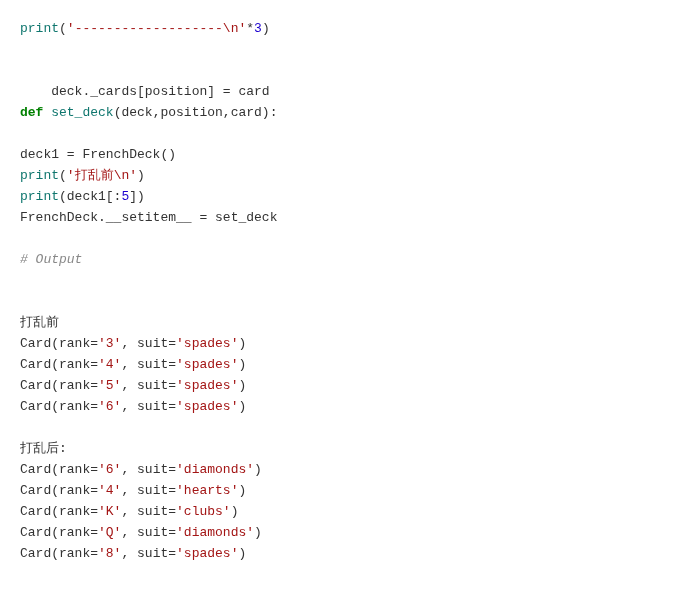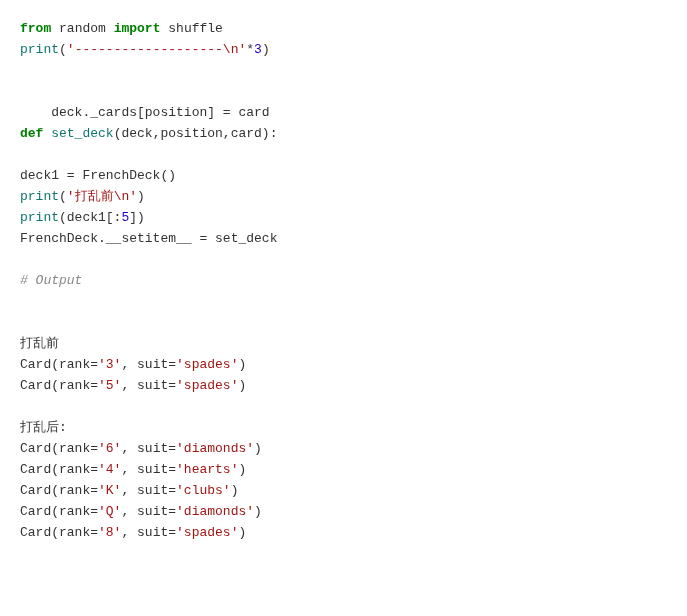--- a/index.html
+++ b/index.html
@@ -21,40 +21,41 @@
   .num  { color: #1c00cf; }                      
   .cmt  { color: #888888; font-style: italic; }                      
   .plain{ color: #333333; }
   .gap  { height: 21px; }
   .gap2 { height: 42px; }
 </style>
 </head>
 <body>
 
 <div>
-  <div class="line"><span class="kw">from</span><span class="plain"> </span><span class="plain">random</span><span class="plain"> </span><span class="kw">import</span><span class="plain"> </span><span class="plain">shuffle</span></div>
   <div class="line"><span class="fn">print</span><span class="plain">(</span><span class="str">'-------------------\n'</span><span class="plain">*</span><span class="num">3</span><span class="plain">)</span></div>
   <div class="gap2"></div>
   <div class="line plain">    deck._cards[position] = card</div>
   <div class="line"><span class="kw">def </span><span class="fn">set_deck</span><span class="plain">(deck,position,card):</span></div>
   <div class="gap"></div>
   <div class="line plain">deck1 = FrenchDeck()</div>
   <div class="line"><span class="fn">print</span><span class="plain">(</span><span class="str">'打乱前\n'</span><span class="plain">)</span></div>
   <div class="line"><span class="fn">print</span><span class="plain">(deck1[:</span><span class="num">5</span><span class="plain">])</span></div>
   <div class="line plain">FrenchDeck.__setitem__ = set_deck</div>
   <div class="gap"></div>
   <div class="line cmt"># Output</div>
 </div>
 
 <div class="gap2"></div>
 
 <div>
   <div class="line plain">打乱前</div>
   <div class="line"><span class="plain">Card(rank=</span><span class="str">'3'</span><span class="plain">, suit=</span><span class="str">'spades'</span><span class="plain">)</span></div>
+  <div class="line"><span class="plain">Card(rank=</span><span class="str">'4'</span><span class="plain">, suit=</span><span class="str">'spades'</span><span class="plain">)</span></div>
   <div class="line"><span class="plain">Card(rank=</span><span class="str">'5'</span><span class="plain">, suit=</span><span class="str">'spades'</span><span class="plain">)</span></div>
+  <div class="line"><span class="plain">Card(rank=</span><span class="str">'6'</span><span class="plain">, suit=</span><span class="str">'spades'</span><span class="plain">)</span></div>
   <div class="gap"></div>
   <div class="line plain">打乱后:</div>
   <div class="line"><span class="plain">Card(rank=</span><span class="str">'6'</span><span class="plain">, suit=</span><span class="str">'diamonds'</span><span class="plain">)</span></div>
   <div class="line"><span class="plain">Card(rank=</span><span class="str">'4'</span><span class="plain">, suit=</span><span class="str">'hearts'</span><span class="plain">)</span></div>
   <div class="line"><span class="plain">Card(rank=</span><span class="str">'K'</span><span class="plain">, suit=</span><span class="str">'clubs'</span><span class="plain">)</span></div>
   <div class="line"><span class="plain">Card(rank=</span><span class="str">'Q'</span><span class="plain">, suit=</span><span class="str">'diamonds'</span><span class="plain">)</span></div>
   <div class="line"><span class="plain">Card(rank=</span><span class="str">'8'</span><span class="plain">, suit=</span><span class="str">'spades'</span><span class="plain">)</span></div>
 </div>
 
 </body></html>

